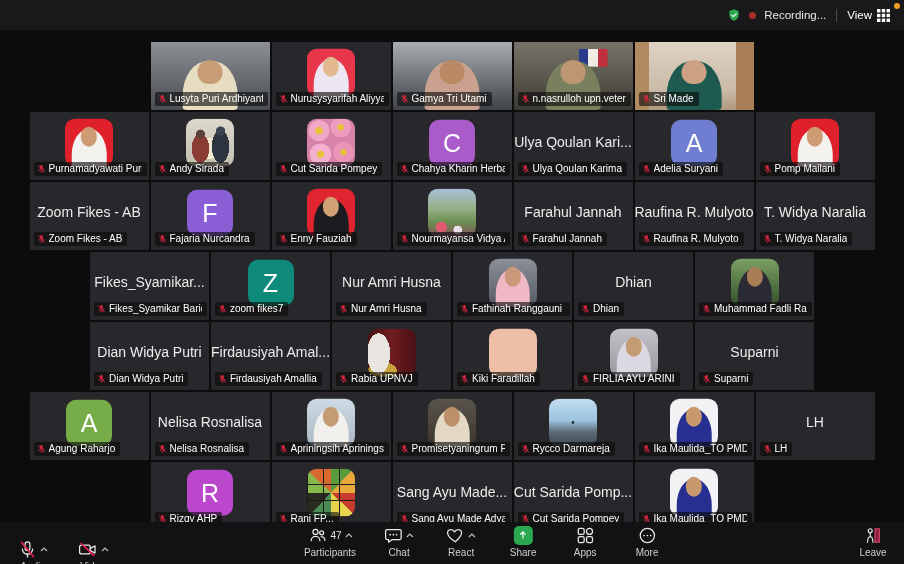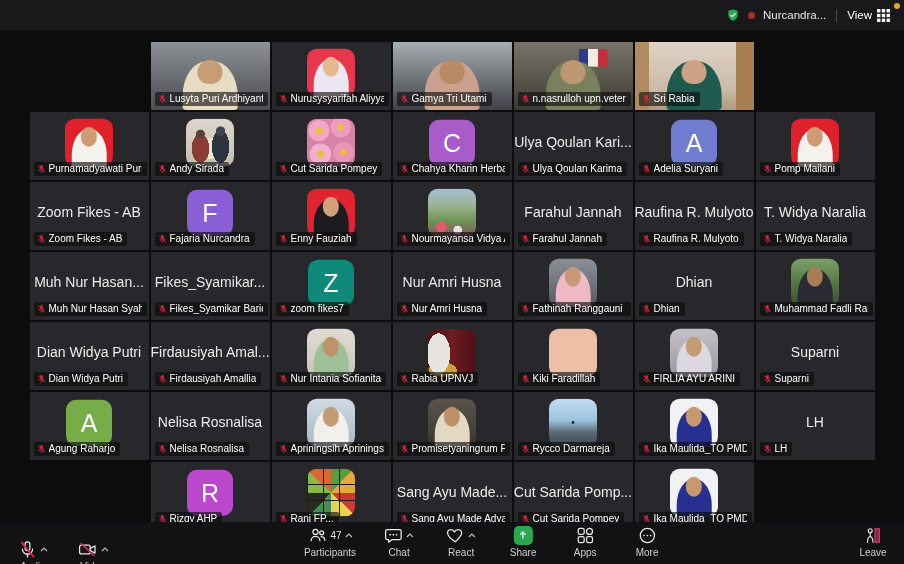--- a/index.html
+++ b/index.html
@@ -108,21 +108,21 @@
 <div class="screen">
 
   <div class="top-bar">
     <span class="shield">
       <svg width="14" height="14" viewBox="0 0 24 24">
           <path d="M12 2l8 3v6c0 5.2-3.4 9.4-8 11-4.6-1.6-8-5.8-8-11V5l8-3z" fill="#2aa84f"></path>
           <path d="M8.2 12.2l2.6 2.6 5-5" fill="none" stroke="#fff" stroke-width="2" stroke-linecap="round" stroke-linejoin="round"></path>
         </svg>
     </span>
     <span class="rec-dot"></span>
-    <span class="rec-label">Nurcandra...</span>
+    <span class="rec-label">Recording...</span>
     <span class="tb-divider"></span>
     <button class="view-btn">
       <span>View</span>
       <svg width="13" height="13" viewBox="0 0 13 13">
         <g fill="#fff">
             <rect x="0" y="0" width="3.4" height="3.4"></rect>
             <rect x="4.8" y="0" width="3.4" height="3.4"></rect>
             <rect x="9.6" y="0" width="3.4" height="3.4"></rect>
             <rect x="0" y="4.8" width="3.4" height="3.4"></rect>
             <rect x="4.8" y="4.8" width="3.4" height="3.4"></rect>
@@ -199,21 +199,21 @@
             <div class="video-art person art-memoji-green-hijab-room"></div>
             <div class="name-tag">
               <span class="muted-mic">
                 <svg width="9" height="10" viewBox="0 0 12 12">
                   <rect x="4.4" y="0.8" width="3.2" height="6" rx="1.6" fill="#e02540"></rect>
                   <path d="M2.8 5.8a3.2 3.2 0 0 0 6.4 0" fill="none" stroke="#e02540" stroke-width="1.1"></path>
                   <line x1="6" y1="9.2" x2="6" y2="11" stroke="#e02540" stroke-width="1.1"></line>
                   <line x1="1.6" y1="1.4" x2="10.4" y2="10.4" stroke="#e02540" stroke-width="1.3"></line>
                 </svg>
               </span>
-              <span class="tag-text">Sri Rabia</span>
+              <span class="tag-text">Sri Made</span>
             </div>
           </div>
         </div>
         <div class="grid-row">
           <div class="tile">
             <div class="sq-avatar person art-woman-white-hijab-red"></div>
             <div class="name-tag">
               <span class="muted-mic">
                 <svg width="9" height="10" viewBox="0 0 12 12">
                   <rect x="4.4" y="0.8" width="3.2" height="6" rx="1.6" fill="#e02540"></rect>
@@ -405,34 +405,20 @@
                   <line x1="6" y1="9.2" x2="6" y2="11" stroke="#e02540" stroke-width="1.1"></line>
                   <line x1="1.6" y1="1.4" x2="10.4" y2="10.4" stroke="#e02540" stroke-width="1.3"></line>
                 </svg>
               </span>
               <span class="tag-text">T. Widya Naralia</span>
             </div>
           </div>
         </div>
         <div class="grid-row">
           <div class="tile">
-            <div class="display-name">Muh Nur Hasan...</div>
-            <div class="name-tag">
-              <span class="muted-mic">
-                <svg width="9" height="10" viewBox="0 0 12 12">
-                  <rect x="4.4" y="0.8" width="3.2" height="6" rx="1.6" fill="#e02540"></rect>
-                  <path d="M2.8 5.8a3.2 3.2 0 0 0 6.4 0" fill="none" stroke="#e02540" stroke-width="1.1"></path>
-                  <line x1="6" y1="9.2" x2="6" y2="11" stroke="#e02540" stroke-width="1.1"></line>
-                  <line x1="1.6" y1="1.4" x2="10.4" y2="10.4" stroke="#e02540" stroke-width="1.3"></line>
-                </svg>
-              </span>
-              <span class="tag-text">Muh Nur Hasan Syah</span>
-            </div>
-          </div>
-          <div class="tile">
             <div class="display-name">Fikes_Syamikar...</div>
             <div class="name-tag">
               <span class="muted-mic">
                 <svg width="9" height="10" viewBox="0 0 12 12">
                   <rect x="4.4" y="0.8" width="3.2" height="6" rx="1.6" fill="#e02540"></rect>
                   <path d="M2.8 5.8a3.2 3.2 0 0 0 6.4 0" fill="none" stroke="#e02540" stroke-width="1.1"></path>
                   <line x1="6" y1="9.2" x2="6" y2="11" stroke="#e02540" stroke-width="1.1"></line>
                   <line x1="1.6" y1="1.4" x2="10.4" y2="10.4" stroke="#e02540" stroke-width="1.3"></line>
                 </svg>
               </span>
@@ -530,34 +516,20 @@
             <div class="name-tag">
               <span class="muted-mic">
                 <svg width="9" height="10" viewBox="0 0 12 12">
                   <rect x="4.4" y="0.8" width="3.2" height="6" rx="1.6" fill="#e02540"></rect>
                   <path d="M2.8 5.8a3.2 3.2 0 0 0 6.4 0" fill="none" stroke="#e02540" stroke-width="1.1"></path>
                   <line x1="6" y1="9.2" x2="6" y2="11" stroke="#e02540" stroke-width="1.1"></line>
                   <line x1="1.6" y1="1.4" x2="10.4" y2="10.4" stroke="#e02540" stroke-width="1.3"></line>
                 </svg>
               </span>
               <span class="tag-text">Firdausiyah Amallia</span>
-            </div>
-          </div>
-          <div class="tile">
-            <div class="sq-avatar person art-woman-green-hijab"></div>
-            <div class="name-tag">
-              <span class="muted-mic">
-                <svg width="9" height="10" viewBox="0 0 12 12">
-                  <rect x="4.4" y="0.8" width="3.2" height="6" rx="1.6" fill="#e02540"></rect>
-                  <path d="M2.8 5.8a3.2 3.2 0 0 0 6.4 0" fill="none" stroke="#e02540" stroke-width="1.1"></path>
-                  <line x1="6" y1="9.2" x2="6" y2="11" stroke="#e02540" stroke-width="1.1"></line>
-                  <line x1="1.6" y1="1.4" x2="10.4" y2="10.4" stroke="#e02540" stroke-width="1.3"></line>
-                </svg>
-              </span>
-              <span class="tag-text">Nur Intania Sofianita</span>
             </div>
           </div>
           <div class="tile">
             <div class="sq-avatar art-podium-red-curtain"></div>
             <div class="name-tag">
               <span class="muted-mic">
                 <svg width="9" height="10" viewBox="0 0 12 12">
                   <rect x="4.4" y="0.8" width="3.2" height="6" rx="1.6" fill="#e02540"></rect>
                   <path d="M2.8 5.8a3.2 3.2 0 0 0 6.4 0" fill="none" stroke="#e02540" stroke-width="1.1"></path>
                   <line x1="6" y1="9.2" x2="6" y2="11" stroke="#e02540" stroke-width="1.1"></line>

